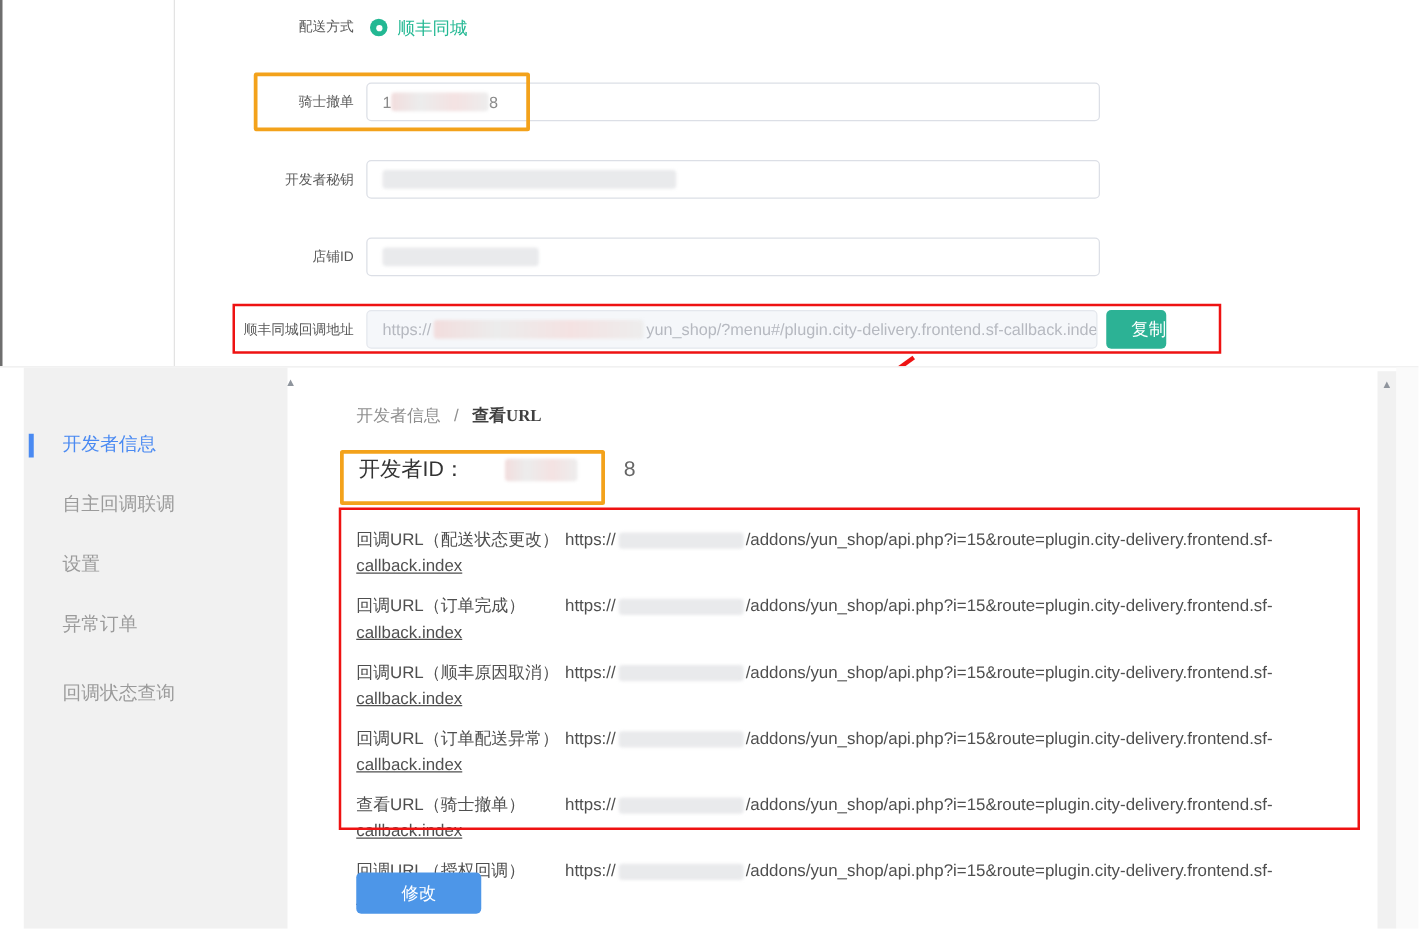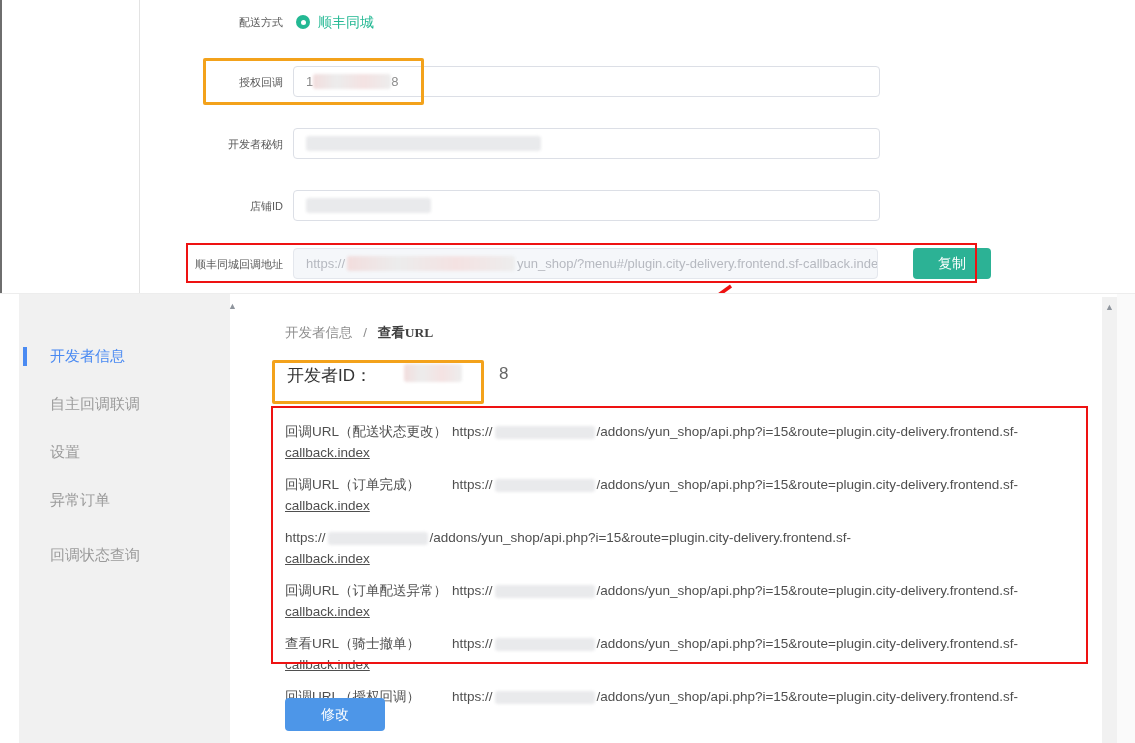--- a/index.html
+++ b/index.html
@@ -17,23 +17,23 @@
           border:1px solid #dcdfe6;border-radius:4px;background:#fff;
           display:flex;align-items:center;padding:0 12px;font-size:13px;color:#8a8a8a;
           overflow:hidden;white-space:nowrap;}
   .finput.disabled{background:#f5f7fa;border-color:#e4e7ed;color:#b6b9c0;}
 
   .radio{position:absolute;left:296px;top:15px;width:14px;height:14px;border-radius:50%;
          background:#23b893;display:flex;align-items:center;justify-content:center;}
   .radio .dot{width:5px;height:5px;border-radius:50%;background:#fff;}
   .radio-label{position:absolute;left:318px;top:14px;font-size:14px;color:#23b893;}
 
-  .copy-btn{position:absolute;left:885px;top:248px;width:78px;height:31px;background:#2cb295;
+  .copy-btn{position:absolute;left:885px;top:248px;width:48px;height:31px;background:#2cb295;
             border:none;border-radius:4px;color:#fff;font-size:14px;line-height:31px;
-            text-align:center;cursor:pointer;font-family:inherit;padding:0;margin-left:28px;}
+            text-align:right;cursor:pointer;font-family:inherit;padding:0;}
 
   
   .redact{display:inline-block;background:#e9eaec;border-radius:3px;filter:blur(1.4px);
           vertical-align:middle;flex:none;}
   .redact.pink{background:linear-gradient(90deg,#f2dddd,#ececec 30%,#f4e2e2 65%,#ededed);}
 
   
   .ann-orange{position:absolute;border:3px solid #f3a21b;border-radius:2px;pointer-events:none;}
   .ann-red{position:absolute;border:2px solid #ee1212;pointer-events:none;}
   .ann-arrow{position:absolute;left:555px;top:276px;pointer-events:none;}
@@ -48,21 +48,21 @@
   .side-indicator{position:absolute;left:4px;top:53px;width:4px;height:19px;background:#4a8af2;}
 
   .scroll-up{position:absolute;font-size:9px;color:#8f959d;line-height:12px;}
   .right-scroll-track{position:absolute;left:1102px;top:3px;width:15px;height:447px;background:#f1f1f1;}
   .right-strip{position:absolute;left:1117px;top:0;width:18px;height:450px;background:#fafafa;}
 
   .breadcrumb{position:absolute;left:285px;top:30px;font-size:13.5px;color:#8f8f8f;}
   .breadcrumb .current{color:#404040;font-weight:bold;font-family:Liberation Serif, serif;}
   .breadcrumb .sep{margin:0 7px;}
 
-  .devid-row{position:absolute;left:287px;top:70px;display:flex;align-items:flex-start;gap:32px;}
+  .devid-row{position:absolute;left:287px;top:70px;display:flex;align-items:center;gap:32px;}
   .devid-label{font-size:17px;color:#333;}
   .devid-value{font-size:17px;color:#666;margin-left:5px;}
 
   .url-rows{position:absolute;left:285px;top:116px;width:800px;}
   .url-row{height:42px;margin-bottom:1px;font-size:13.5px;color:#4f4f4f;}
   .url-line1{display:flex;line-height:21px;white-space:nowrap;overflow:hidden;margin-top:11px;}
   .url-label{flex:none;width:167px;}
   .url-text .redact{height:13px;width:100px;margin:0 2px;}
   .url-line2{line-height:21px;text-decoration:underline;}
 
@@ -78,21 +78,21 @@
   <div class="top-section">
     <div class="left-dark-edge"></div>
     <div class="v-divider"></div>
 
     <div class="flabel" style="top:14px;">配送方式</div>
     <span class="radio">
         <span class="dot"></span>
       </span>
     <span class="radio-label">顺丰同城</span>
 
-    <div class="flabel" style="top:74px;">授权回调</div>
+    <div class="flabel" style="top:74px;">骑士撤单</div>
     <div class="finput" style="top:66px;">
       <span>1</span>
       <span class="redact pink" style="width:78px;height:15px;"></span>
       <span>8</span>
     </div>
     <div class="ann-orange" style="left:203px;top:58px;width:215px;height:41px;"></div>
 
     <div class="flabel" style="top:136px;">开发者秘钥</div>
     <div class="finput" style="top:128px;">
       <span class="redact" style="width:235px;height:15px;"></span>
@@ -166,20 +166,21 @@
       <div class="url-row">
         <div class="url-line1">
           <span class="url-label">回调URL（订单完成）</span>
           <span class="url-text"><span>https://</span><span class="redact"></span><span>/addons/yun_shop/api.php?i=15&amp;route=plugin.city-delivery.frontend.sf-</span></span>
         </div>
         <div class="url-line2">callback.index</div>
       </div>
 
       <div class="url-row">
         <div class="url-line1">
+          <span class="url-label">回调URL（顺丰原因取消）</span>
           <span class="url-text"><span>https://</span><span class="redact"></span><span>/addons/yun_shop/api.php?i=15&amp;route=plugin.city-delivery.frontend.sf-</span></span>
         </div>
         <div class="url-line2">callback.index</div>
       </div>
 
       <div class="url-row">
         <div class="url-line1">
           <span class="url-label">回调URL（订单配送异常）</span>
           <span class="url-text"><span>https://</span><span class="redact"></span><span>/addons/yun_shop/api.php?i=15&amp;route=plugin.city-delivery.frontend.sf-</span></span>
         </div>

